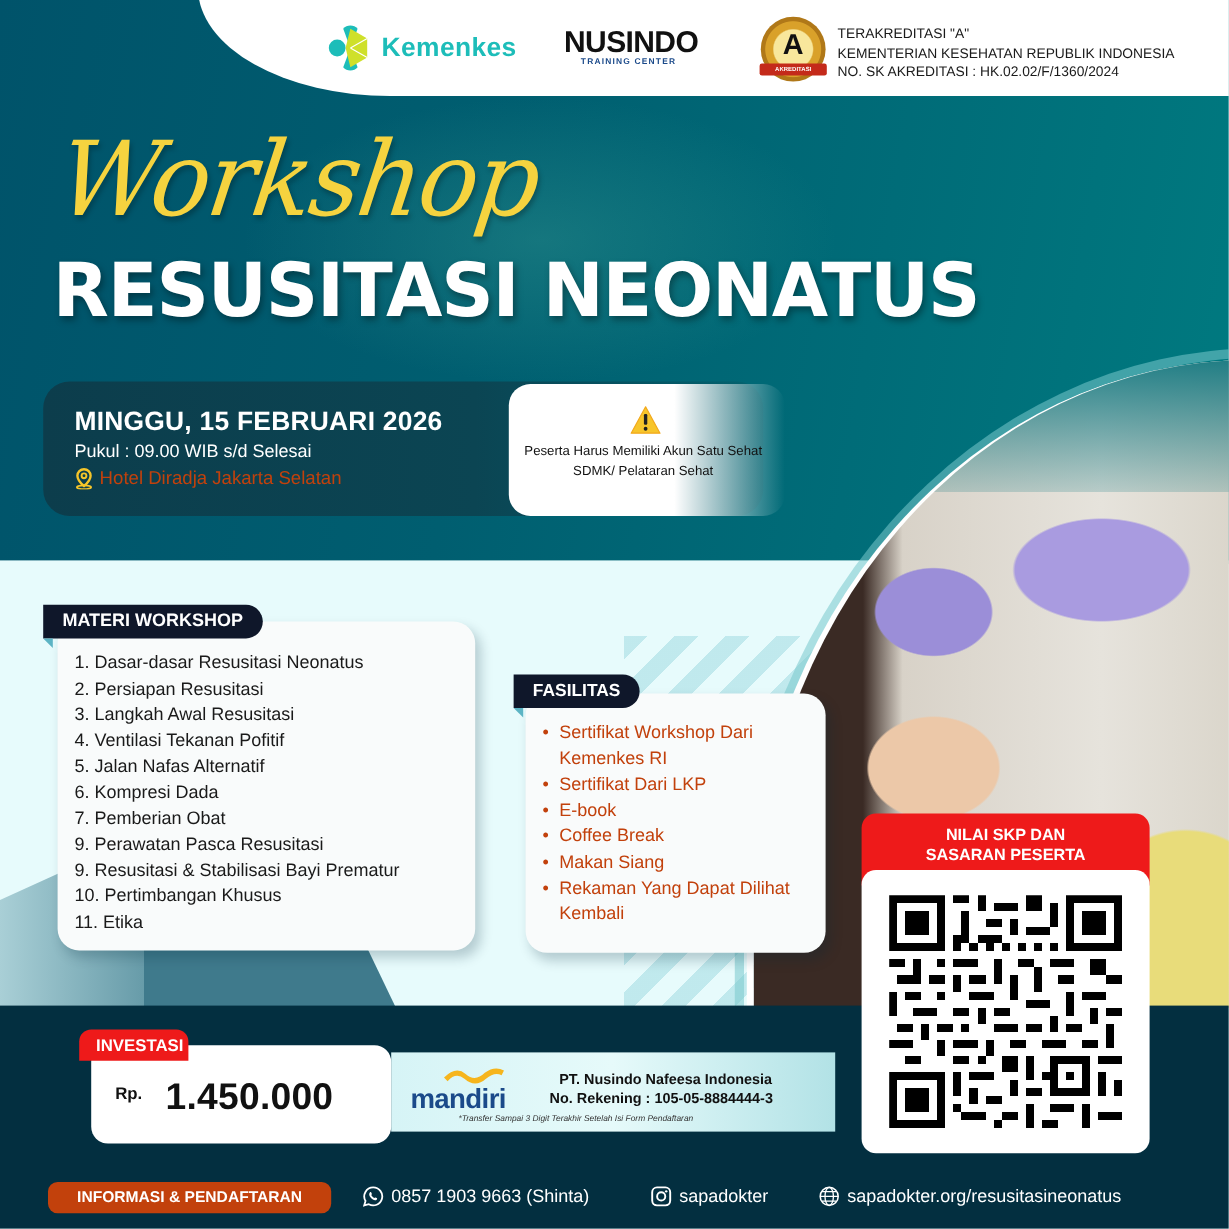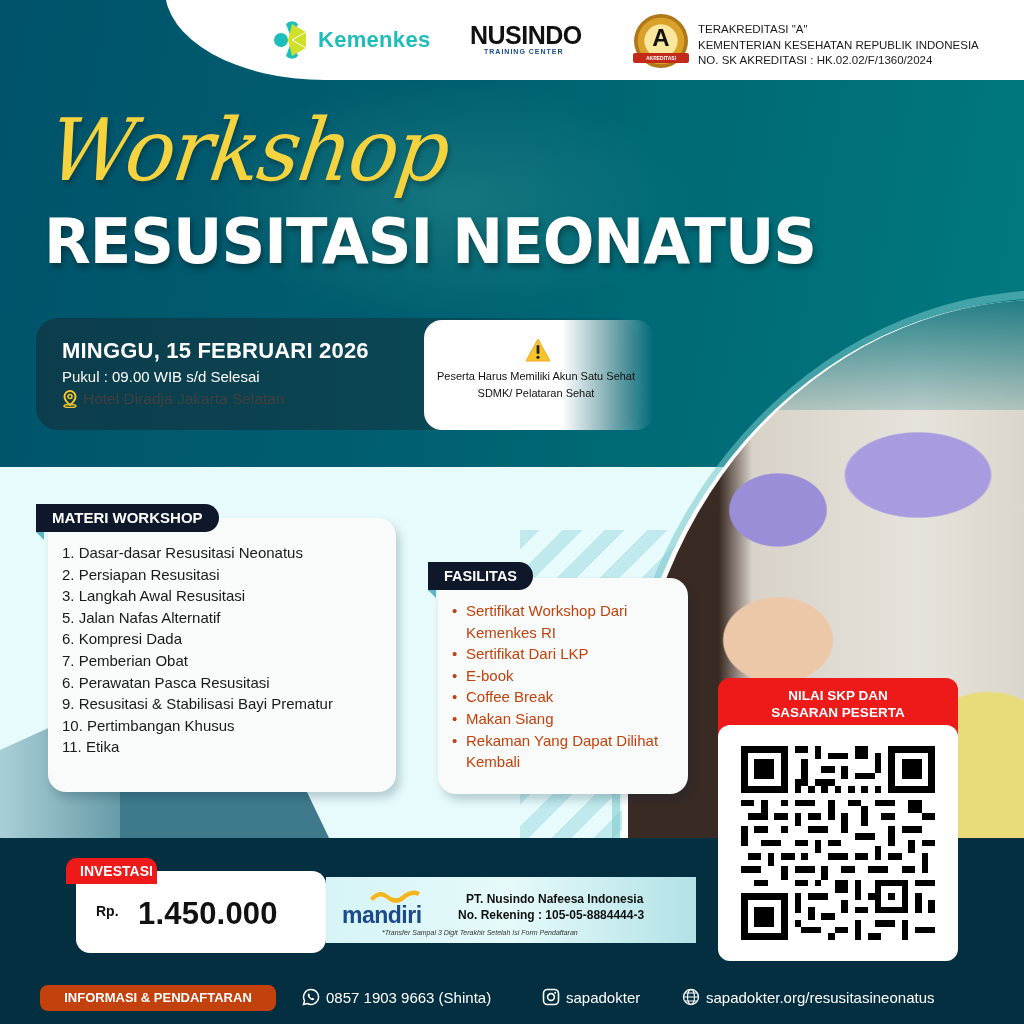--- a/index.html
+++ b/index.html
@@ -106,21 +106,21 @@
   }
 
   
   .date-panel {
     position: absolute; left: 36px; top: 318px; width: 600px; height: 112px;
     background: linear-gradient(90deg, #0c3d4c 0%, #0b4553 60%, rgba(12,80,90,0.2) 100%);
     border-radius: 22px;
   }
   .date-main { position: absolute; left: 62px; top: 338px; font-size: 22px; font-weight: bold; color: #fff; letter-spacing: 0.2px; }
   .date-time { position: absolute; left: 62px; top: 368px; font-size: 15px; color: #fff; }
-  .date-loc { position: absolute; left: 62px; top: 390px; font-size: 15.5px; color: #404040; display: flex; align-items: center; gap: 5px; }
+  .date-loc { position: absolute; left: 62px; top: 390px; font-size: 15.5px; color: #c2410c; display: flex; align-items: center; gap: 5px; }
   .pin-icon { width: 16px; height: 18px; }
 
   .notice {
     position: absolute; left: 424px; top: 320px; width: 230px; height: 110px;
     background: linear-gradient(90deg, #ffffff 0%, #ffffff 60%, rgba(255,255,255,0.0) 100%);
     border-radius: 18px;
     text-align: center;
   }
   .warn-icon { position: absolute; left: 101px; top: 18px; width: 26px; height: 24px; }
   .notice-text { position: absolute; left: 0; top: 48px; width: 224px; font-size: 11px; line-height: 17px; color: #111; text-align: center; }
@@ -259,24 +259,25 @@
     </svg>
     <div class="notice-text">Peserta Harus Memiliki Akun Satu Sehat SDMK/ Pelataran Sehat</div>
   </div>
 
   <div class="card materi-card"></div>
   <div class="tag materi-tag">MATERI WORKSHOP</div>
   <ul class="materi-list">
     <li>1.  Dasar-dasar Resusitasi Neonatus</li>
     <li>2. Persiapan Resusitasi</li>
     <li>3. Langkah Awal Resusitasi</li>
+    <li>4. Ventilasi Tekanan Pofitif</li>
     <li>5. Jalan Nafas Alternatif</li>
     <li>6. Kompresi Dada</li>
     <li>7. Pemberian Obat</li>
-    <li>6. Perawatan Pasca Resusitasi</li>
+    <li>9. Perawatan Pasca Resusitasi</li>
     <li>9. Resusitasi &amp; Stabilisasi Bayi Prematur</li>
     <li>10. Pertimbangan Khusus</li>
     <li>11.  Etika</li>
   </ul>
 
   <div class="card fas-card"></div>
   <div class="tag fas-tag">FASILITAS</div>
   <ul class="fas-list">
     <li>Sertifikat Workshop Dari Kemenkes RI</li>
     <li>Sertifikat Dari LKP</li>

